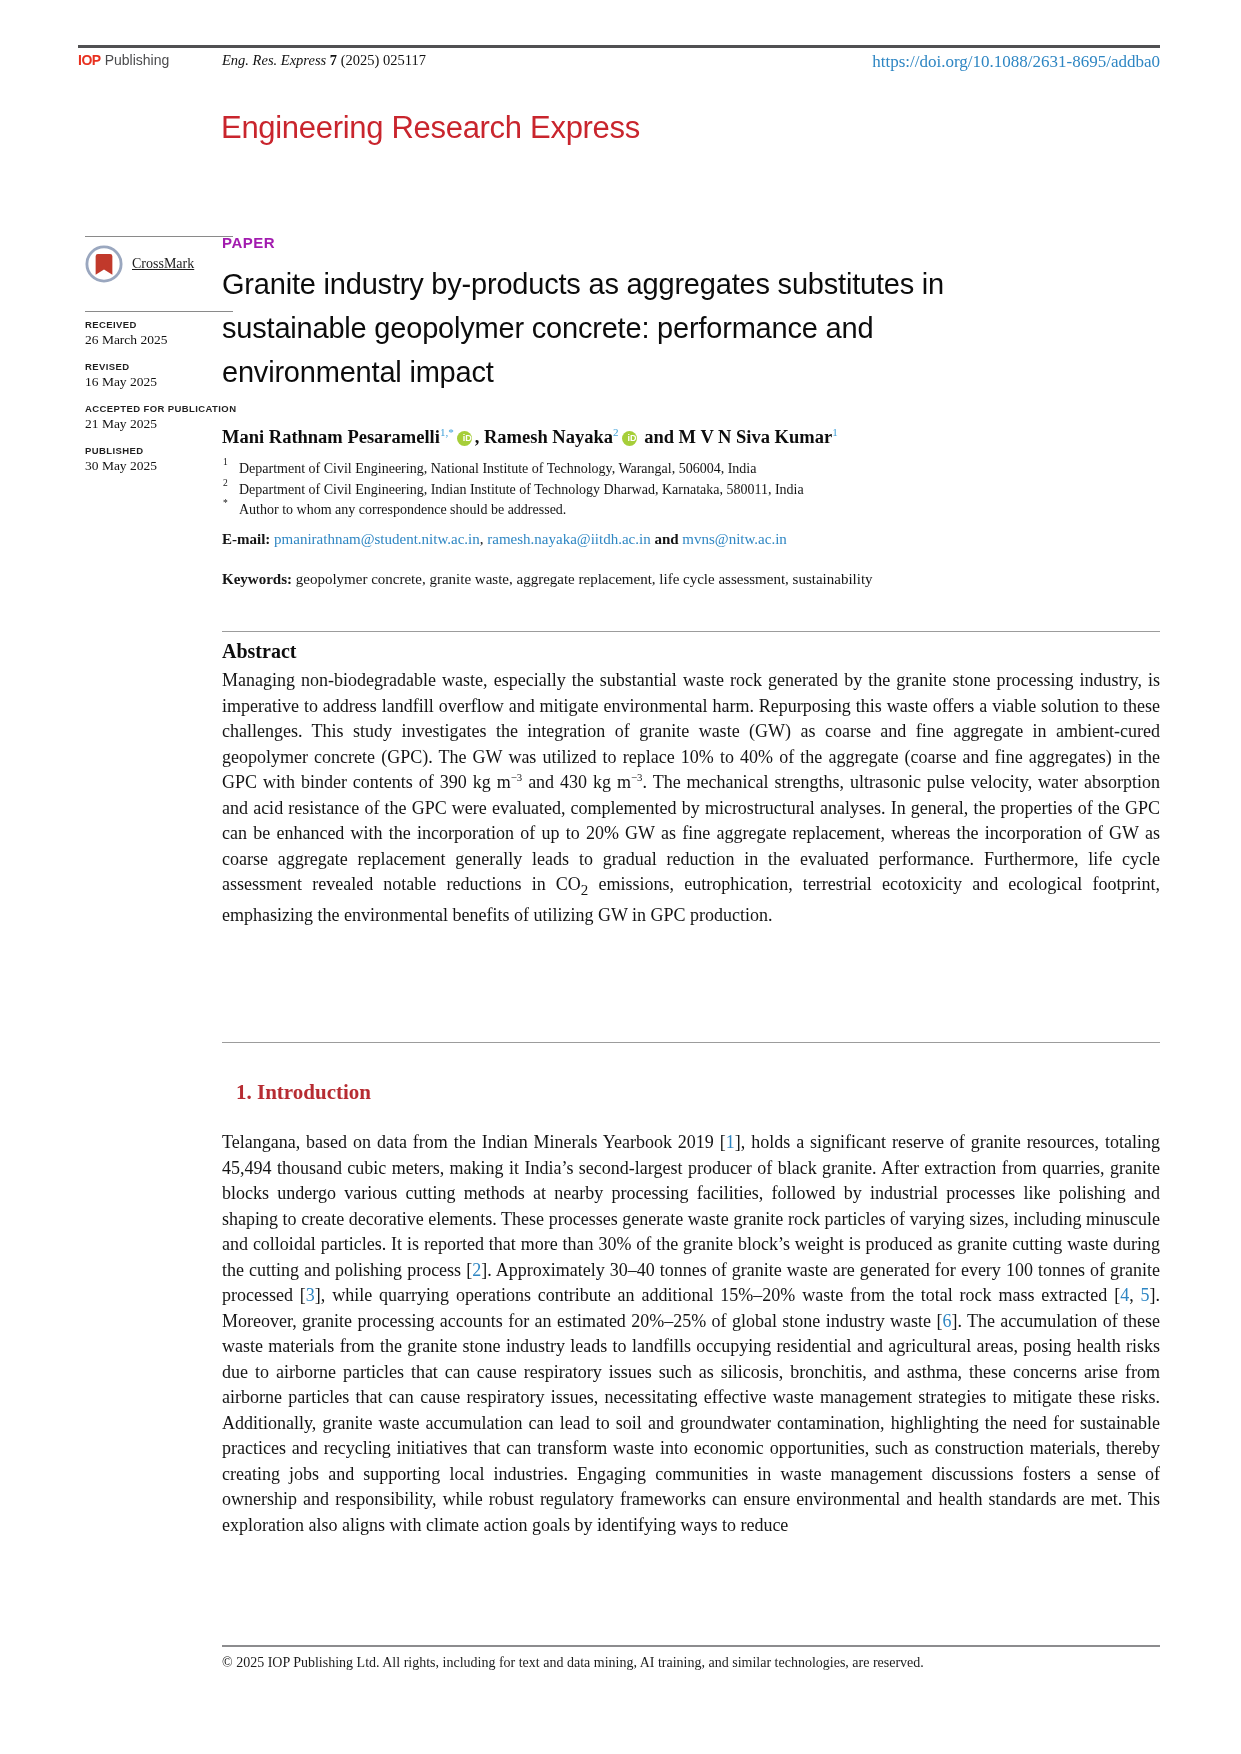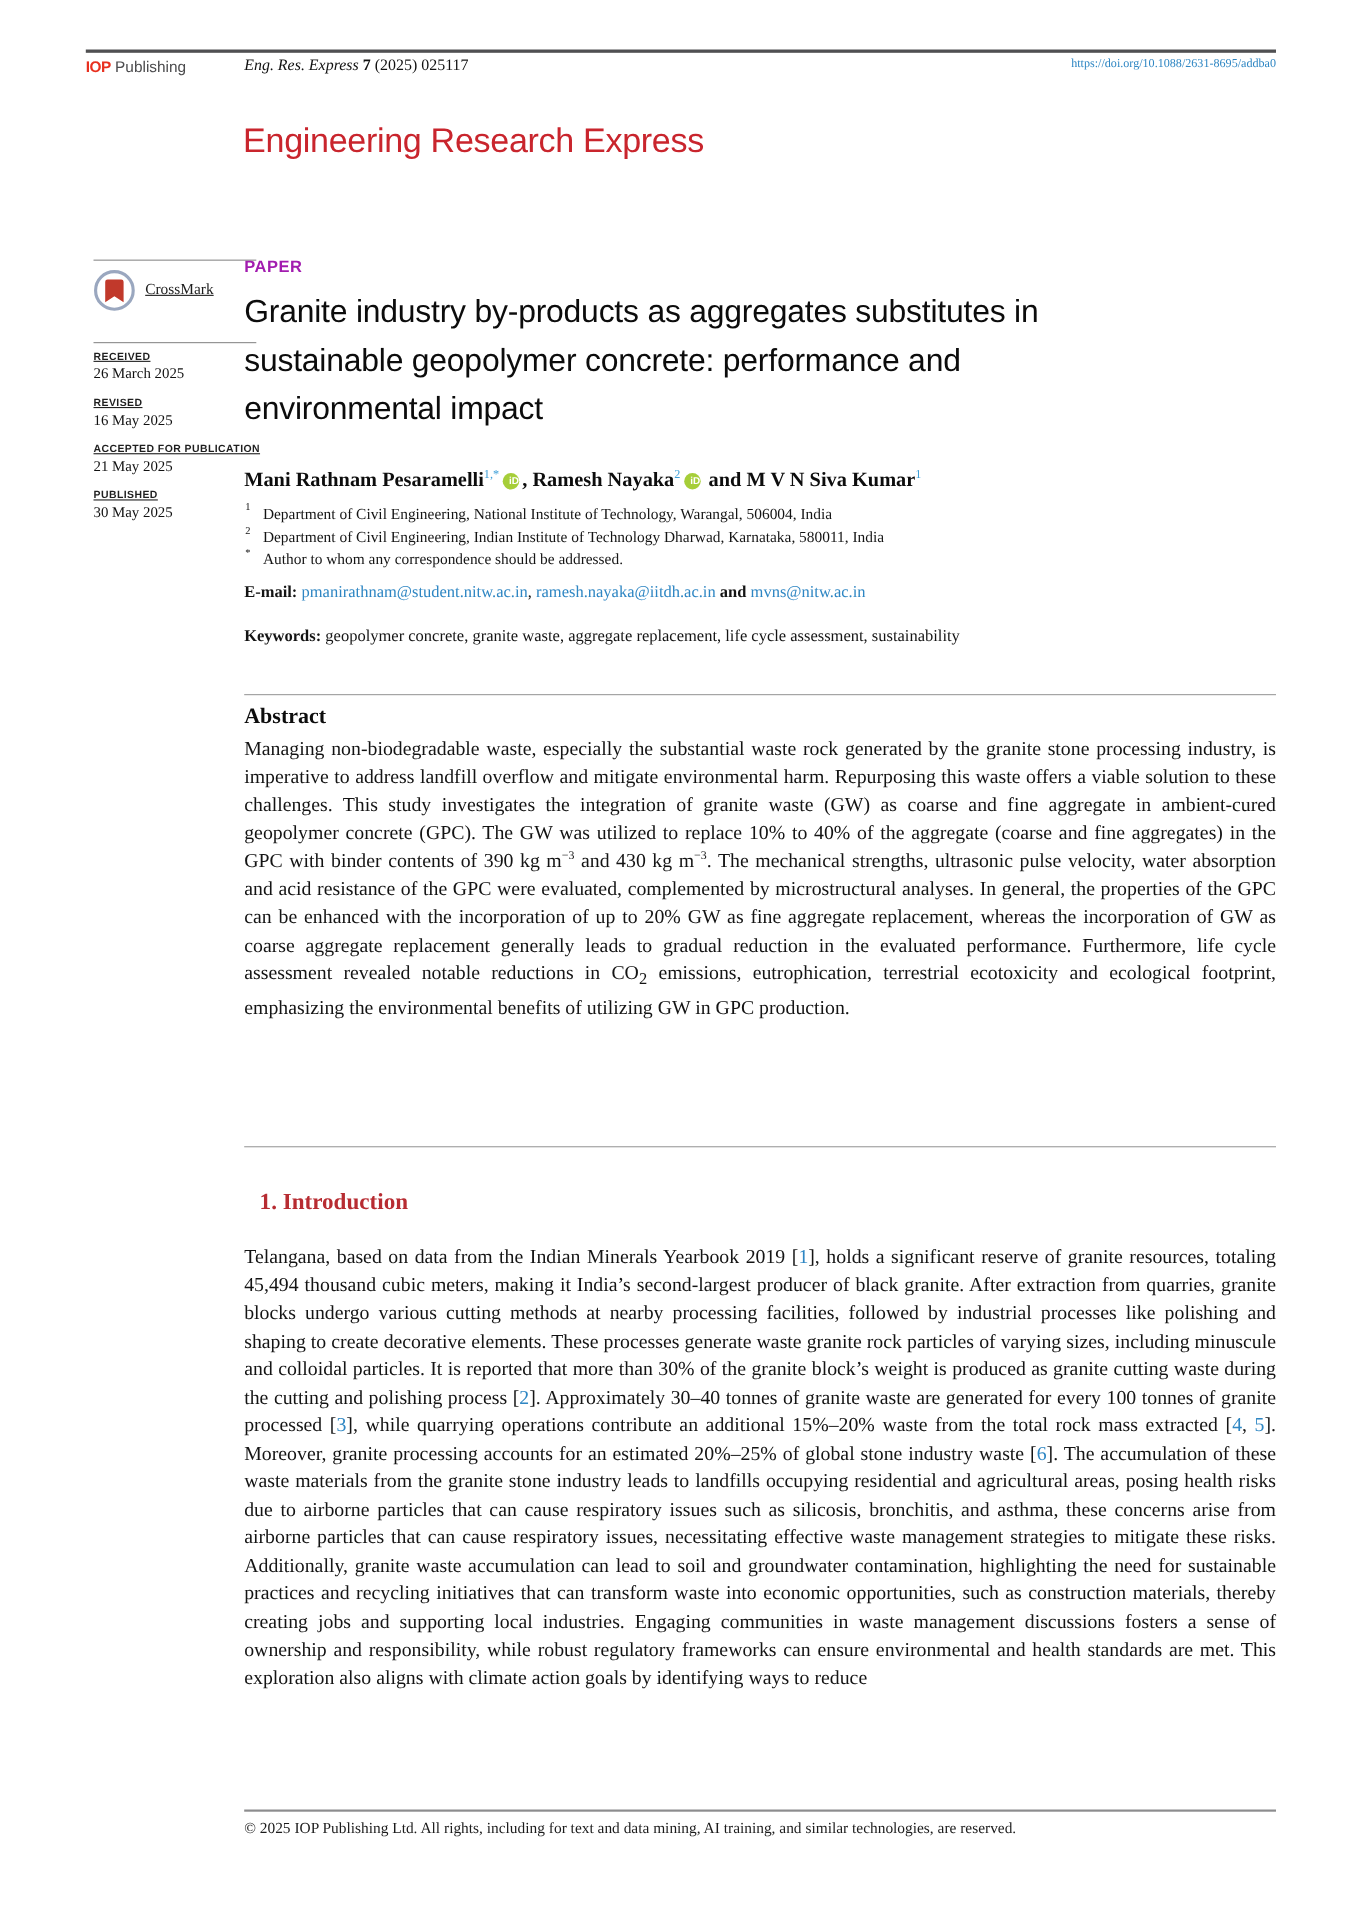--- a/index.html
+++ b/index.html
@@ -11,35 +11,35 @@
   .abs { position:absolute; }
 
   
   .top-rule { left:78px; top:45px; width:1082px; height:3px; background:#505052; }
   .hdr-iop { left:78px; top:52px; font-family:"Liberation Sans",sans-serif; font-size:14px; }
   .hdr-iop .iop { color:var(--iop-red,#e8301f); font-weight:bold; letter-spacing:-0.5px; }
   .hdr-iop .pub { color:#4b4b4d; margin-left:4px;text-align:center; }
   .hdr-cite { left:222px; top:52px; font-size:14.5px; color:#111; }
   .hdr-cite i { font-style:italic; }
   .hdr-cite b { font-weight:bold; }
-  .hdr-doi { right:81px; top:52px; font-size:11px;padding-left:25px; }
+  .hdr-doi { right:81px; top:52px; font-size:17px;padding-left:25px; }
   a.lnk { color:var(--link-blue,#2e86c3); text-decoration:none; cursor:pointer; }
 
   .journal-title { left:221px; top:110px; font-family:"Liberation Sans",sans-serif;
     font-size:31px; letter-spacing:-0.3px; color:var(--journal-red,#c9252d); font-weight:normal; }
 
   
   .sb-rule { left:85px; width:148px; height:1px; background:#8a8a8a; }
   .crossmark { left:85px; top:245px; width:148px; display:flex; align-items:center; gap:9px; cursor:pointer; }
   .crossmark svg { display:block; }
   .crossmark .cm-label { font-size:14px; color:#1c1c1c;text-decoration:underline; }
   .hist { left:85px; top:319px; width:152px; }
   .hist-item { margin-bottom:13px; }
   .hist-label { font-family:"Liberation Sans",sans-serif; font-weight:bold; font-size:9.5px;
-    letter-spacing:0.4px; color:#1f1f1f; margin-bottom:2px;text-decoration:underline; }
+    letter-spacing:0.4px; color:#1f1f1f; margin-bottom:2px; }
   .hist-date { font-size:13.5px; color:#111; }
 
   
   .paper-label { left:222px; top:234px; font-family:"Liberation Sans",sans-serif;
     font-weight:bold; font-size:15px; letter-spacing:0.5px; color:#a21caf; }
   .art-title { left:222px; top:262px; width:820px; font-family:"Liberation Sans",sans-serif;
     font-size:29px; line-height:44px; letter-spacing:-0.2px; color:#0c0c0c; font-weight:normal; }
   .authors { left:222px; top:427px; width:938px; font-size:18.5px; font-weight:bold; color:#0d0d0d; }
   sup { font-size:60%; line-height:0; }
   sup.mark { color:var(--cite-blue,#3d9fd8); font-weight:normal; }

